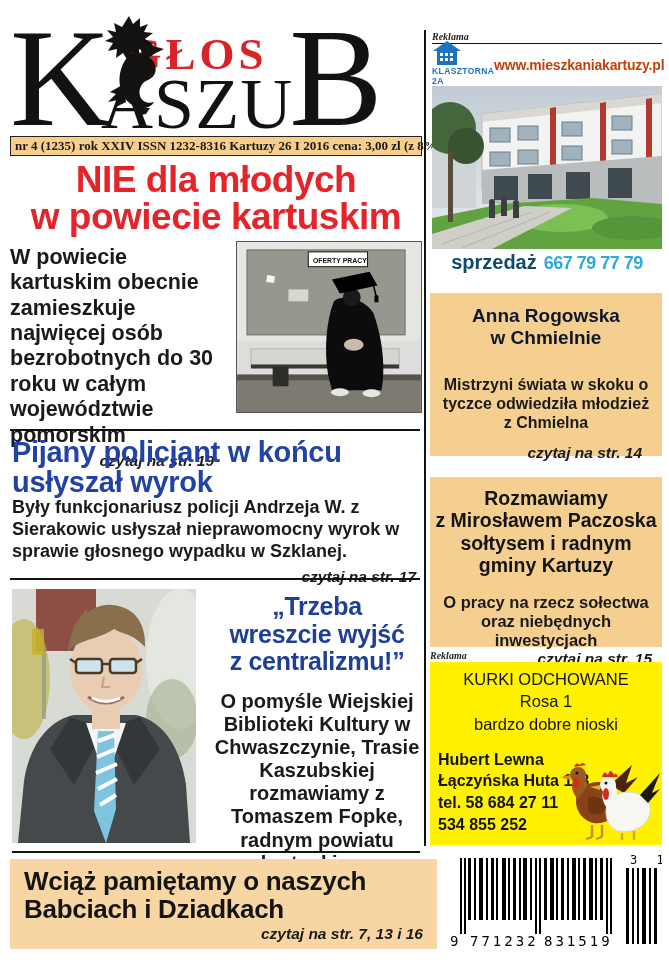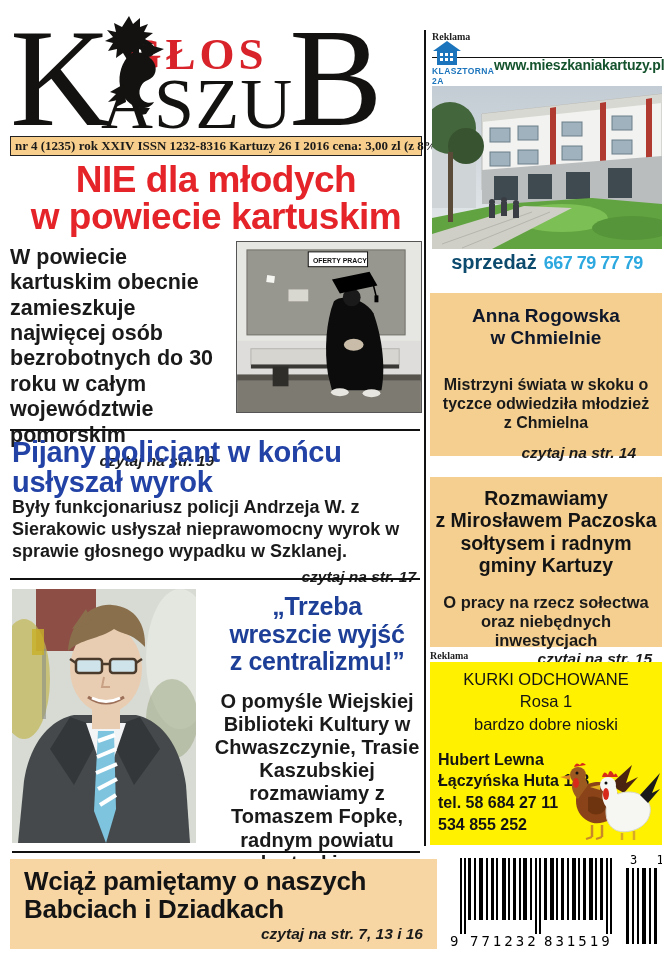--- a/index.html
+++ b/index.html
@@ -46,37 +46,37 @@
 
   #box-grand{left:10px;top:859px;width:399px;height:74px;background:#F8D6A3;padding:8px 14px;}
   .grand-head{font-weight:700;font-size:26px;line-height:1.08;letter-spacing:-.3px;color:#141414;}
   #box-grand .readmore{margin-top:2px;}
 
   
   #vline{left:424px;top:30px;height:816px;width:0;border-left:2px solid #111;}
 
   
   .reklama{font-family:"Liberation Serif",serif;font-weight:700;font-size:10px;color:#222;
-           border-bottom:1.5px solid #111;padding-bottom:15px;}
+           border-bottom:1.5px solid #111;padding-bottom:1px;font-style:italic;}
   #r-rek1{left:432px;top:31px;width:230px;}
   #r-logo{left:432px;top:45px;width:230px;height:40px;display:flex;align-items:center;}
   .logo-block{width:78px;display:flex;flex-direction:column;align-items:flex-start;}
   .logo-text{color:#1C75BC;font-weight:700;font-size:8.5px;letter-spacing:.4px;margin-top:1px;}
   .logo-tag{width:58px;height:3px;background:#9cc4e2;margin-top:1px;}
-  .website{flex:1;text-align:center;font-weight:700;font-size:14px;letter-spacing:-.2px;color:#14532d;}
+  .website{flex:1;text-align:center;font-weight:700;font-size:14px;letter-spacing:-.2px;color:#c2410c;}
   #r-building{left:432px;top:86px;width:230px;height:163px;}
   #r-sale{left:432px;top:251px;width:230px;display:flex;align-items:baseline;justify-content:center;gap:7px;white-space:nowrap;}
   .sale-label{color:#0c4a6e;font-weight:700;font-size:20px;}
   .sale-phone{color:#2EA9E0;font-weight:700;font-size:18px;letter-spacing:-.5px;}
 
   .tanbox{background:#F4CF90;}
   #r-box1{left:430px;top:293px;width:232px;height:163px;text-align:center;}
   .box1-title{font-weight:700;font-size:19px;line-height:1.15;padding-top:12px;color:#0f172a;}
   .box1-body{font-weight:700;font-size:16px;line-height:1.2;margin:26px 10px 0;}
-  .tanbox .readmore{margin-top:12px;padding-right:26px;}
+  .tanbox .readmore{margin-top:12px;padding-right:20px;}
   #r-box2{left:430px;top:477px;width:232px;height:170px;text-align:center;}
   .box2-title{font-weight:700;font-size:19.5px;line-height:1.15;padding-top:10px;color:#141414;}
   .box2-body{font-weight:700;font-size:16.5px;line-height:1.15;margin:16px 4px 0;}
   #r-box2 .readmore{margin-top:0;padding-right:10px;}
 
   #r-rek2{left:430px;top:650px;width:232px;}
   #r-yellow{left:430px;top:662px;width:232px;height:183px;background:#FFF100;padding:6px 8px;box-sizing:border-box;position:absolute;}
   .yel-title{text-align:center;font-weight:400;font-size:16.5px;line-height:1.35;color:#141414;}
   .yel-contact{margin-top:14px;font-weight:700;font-size:16px;line-height:1.35;color:#141414;}
   #chickens{position:absolute;right:2px;bottom:4px;}

